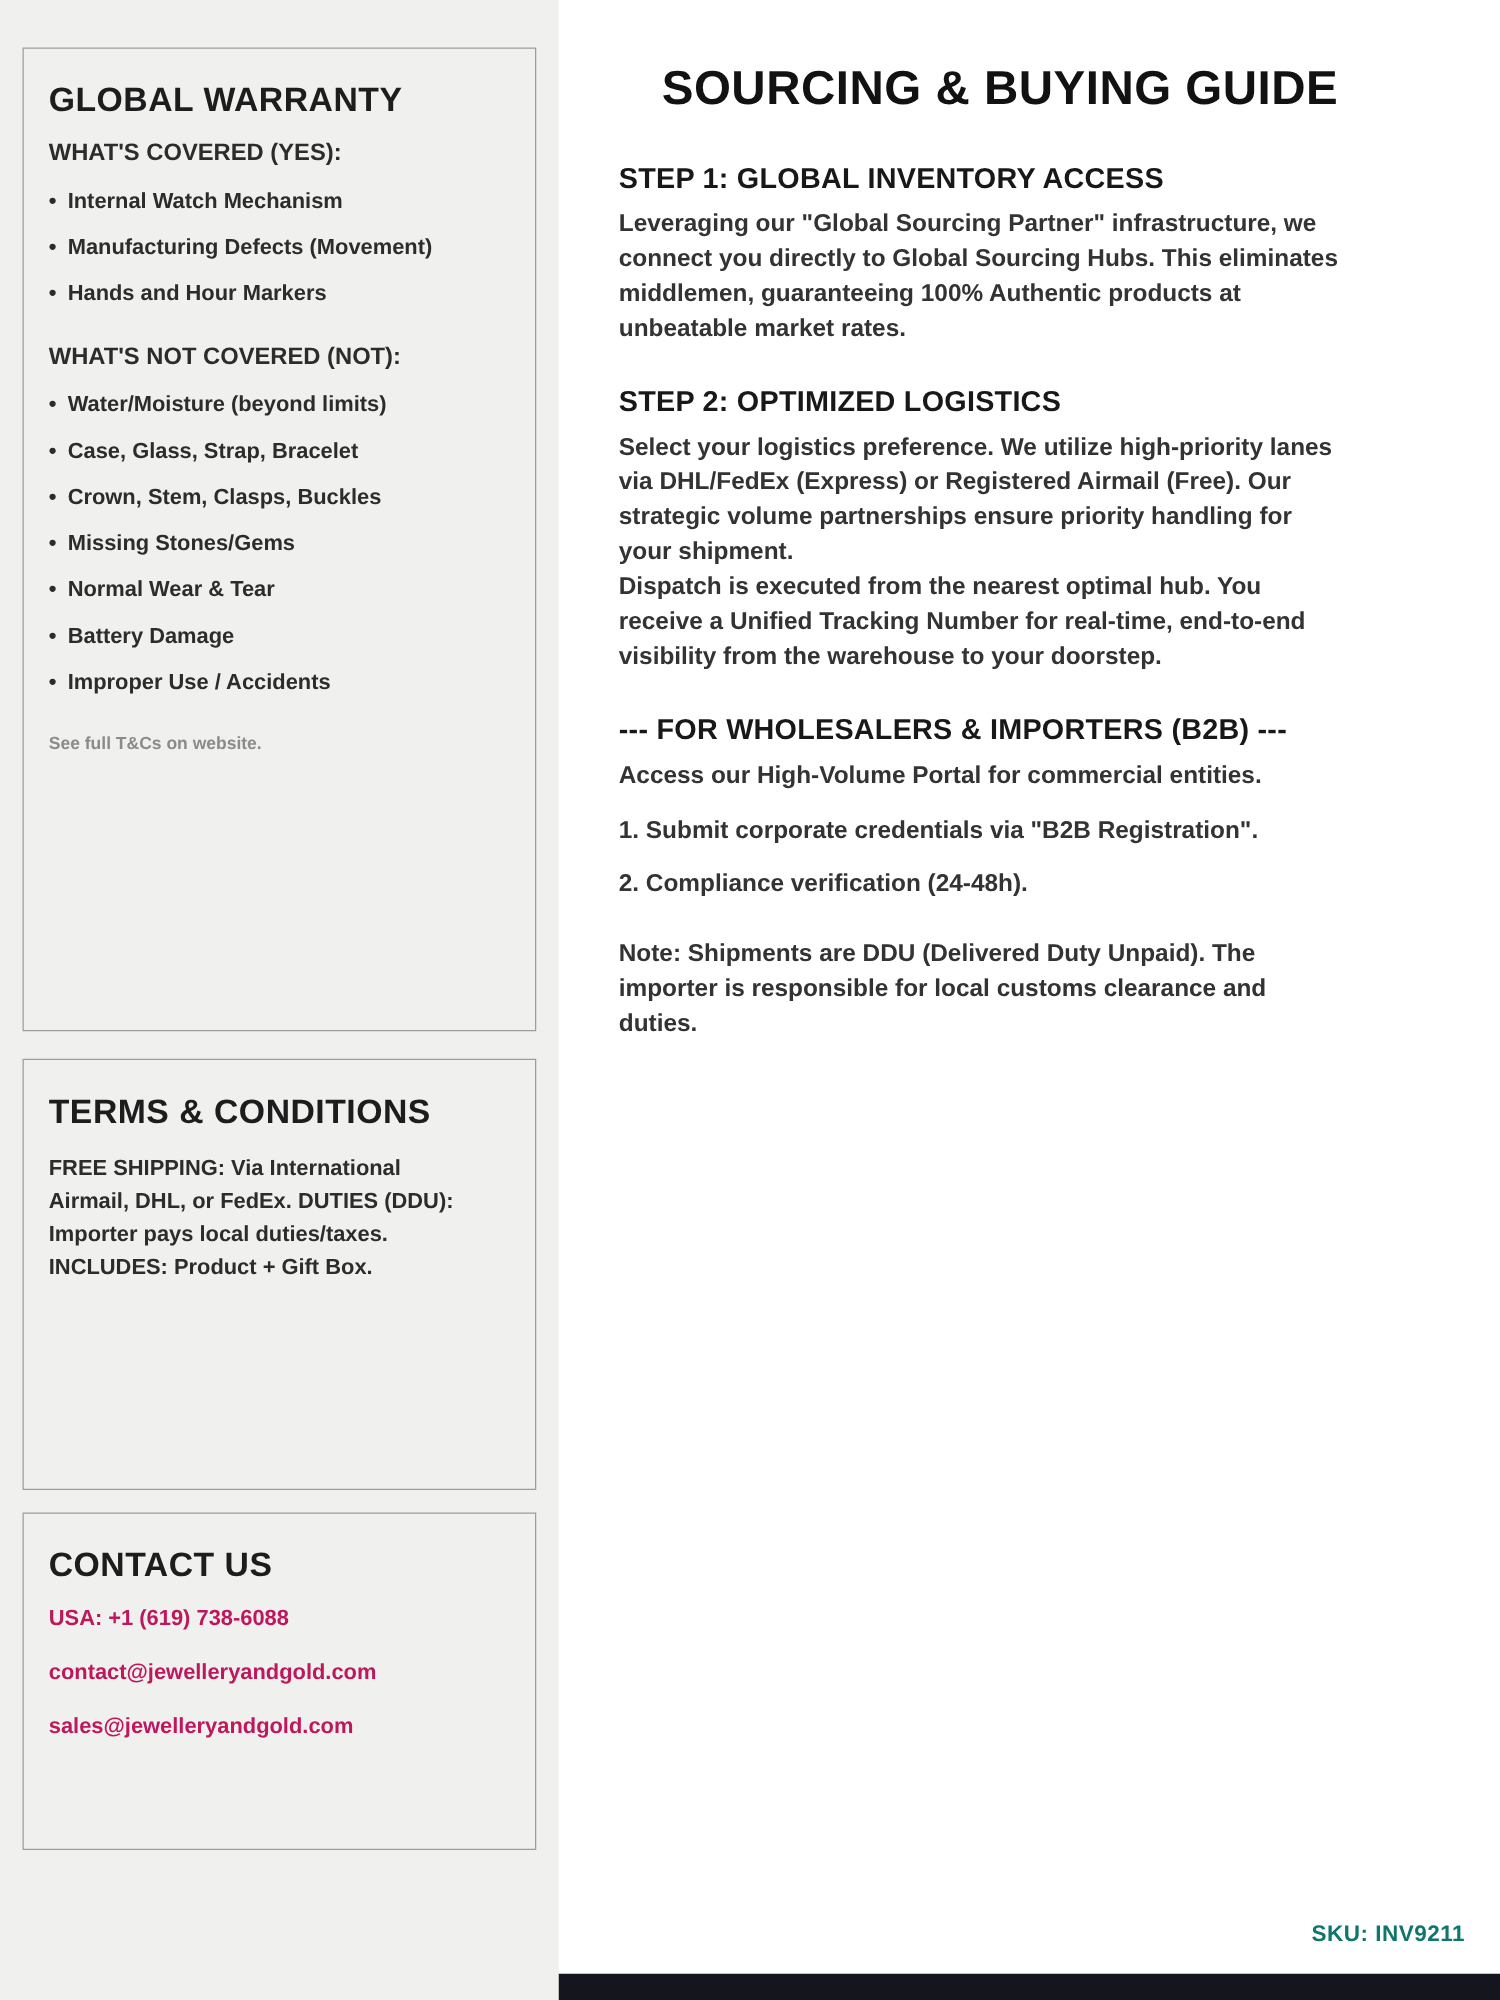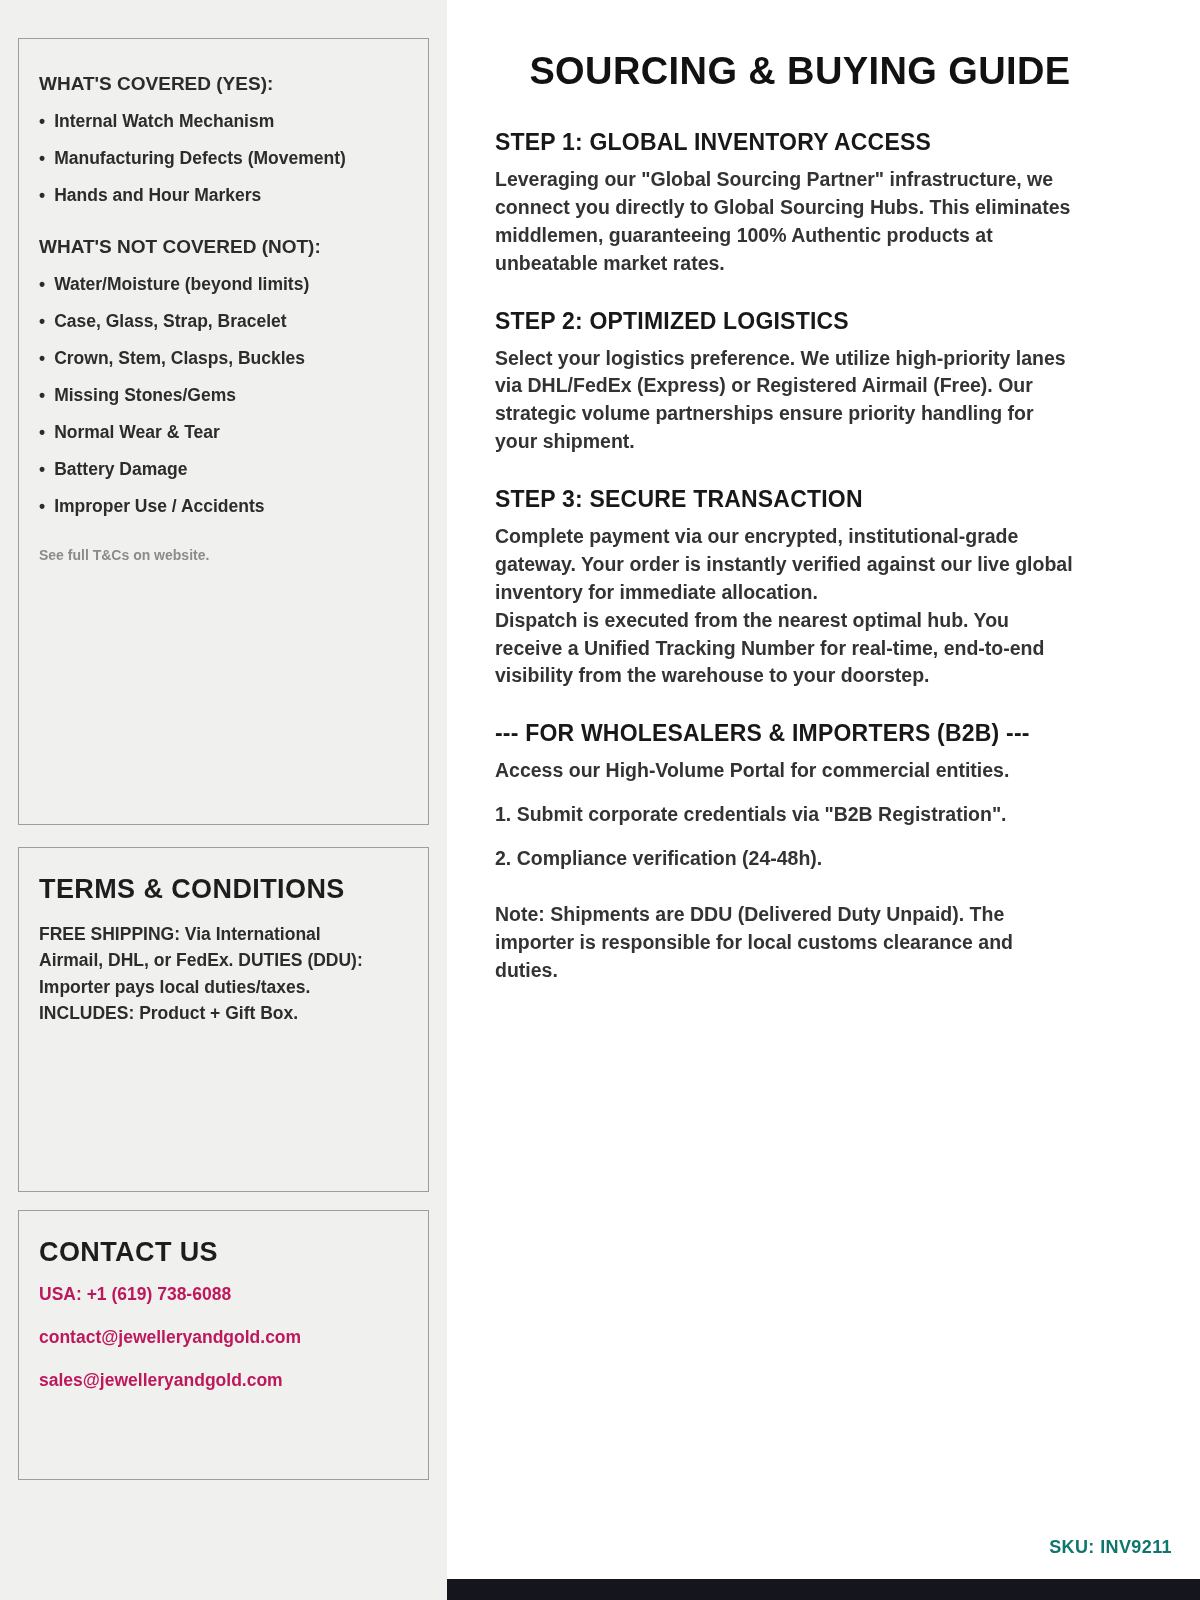--- a/index.html
+++ b/index.html
@@ -73,20 +73,21 @@
   }
 </style>
 </head>
 <body>
 
 <div class="page">
 
   <aside class="sidebar">
 
     <section class="box warranty-box">
+      <h2>GLOBAL WARRANTY</h2>
       <div class="sub-heading">WHAT'S COVERED (YES):</div>
       <ul class="bullet-list">
         <li>Internal Watch Mechanism</li>
         <li>Manufacturing Defects (Movement)</li>
         <li>Hands and Hour Markers</li>
       </ul>
       <div class="sub-heading">WHAT'S NOT COVERED (NOT):</div>
       <ul class="bullet-list">
         <li>Water/Moisture (beyond limits)</li>
         <li>Case, Glass, Strap, Bracelet</li>
@@ -119,24 +120,20 @@
     <section class="step">
       <h2>STEP 1: GLOBAL INVENTORY ACCESS</h2>
       <p>Leveraging our "Global Sourcing Partner" infrastructure, we connect you directly to Global Sourcing Hubs. This eliminates middlemen, guaranteeing 100% Authentic products at unbeatable market rates.</p>
     </section>
 
     <section class="step">
       <h2>STEP 2: OPTIMIZED LOGISTICS</h2>
       <p>Select your logistics preference. We utilize high-priority lanes via DHL/FedEx (Express) or Registered Airmail (Free). Our strategic volume partnerships ensure priority handling for your shipment.</p>
     </section>
 
-    <section class="step">
-      <h2>STEP 3: SECURE TRANSACTION</h2>
-      <p>Complete payment via our encrypted, institutional-grade gateway. Your order is instantly verified against our live global inventory for immediate allocation.</p>
-    </section>
 
     <section class="step">
       <p>Dispatch is executed from the nearest optimal hub. You receive a Unified Tracking Number for real-time, end-to-end visibility from the warehouse to your doorstep.</p>
     </section>
 
     <section class="b2b">
       <h2 class="b2b-heading">--- FOR WHOLESALERS &amp; IMPORTERS (B2B) ---</h2>
       <p>Access our High-Volume Portal for commercial entities.</p>
       <p>1. Submit corporate credentials via "B2B Registration".</p>
       <p>2. Compliance verification (24-48h).</p>

